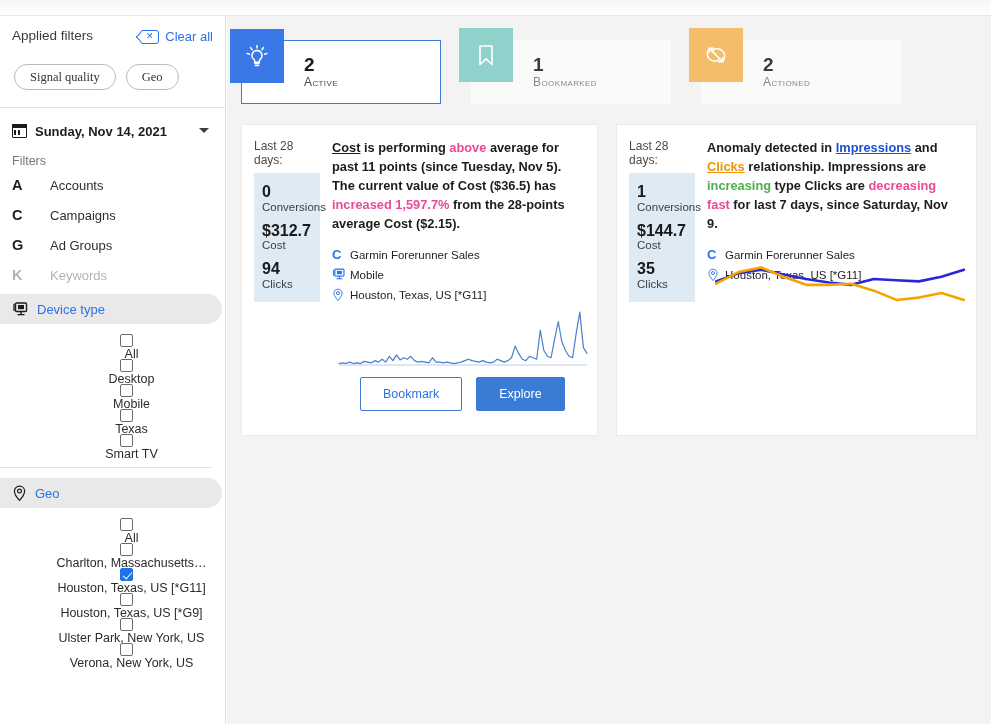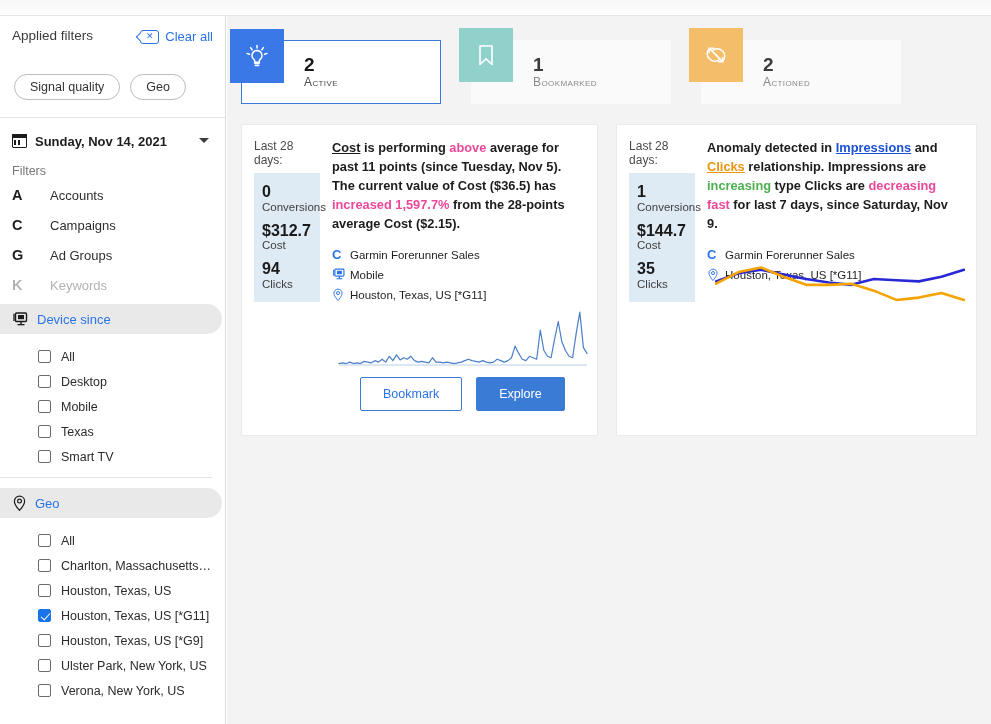--- a/index.html
+++ b/index.html
@@ -42,21 +42,21 @@
     display:flex; align-items:center; justify-content:center;
     font-size:9px; line-height:1; color:#2a73e8;
     position:relative;
   }
   .clear-box::before{
     content:""; position:absolute; left:-4px; top:3px;
     width:5px;height:5px;border-left:1px solid #2a73e8;border-bottom:1px solid #2a73e8;
     transform:rotate(45deg); background:#fff;
   }
 
-  .chips { display:flex; gap:10px; padding:0 14px; margin-top:14px; }
+  .chips { display:flex; gap:10px; padding:0 14px; margin-top:4px;font-family:Liberation Serif, serif; }
   .chip {
     border:1px solid #bdbdbd; border-radius:16px;
     height:26px; padding:0 15px;
     display:flex; align-items:center; justify-content:center;
     font-size:12.5px; color:#333; background:#fff; cursor:pointer;
   }
 
   .sb-divider { height:1px; background:#e3e3e3; margin:17px 0 0 0; }
 
   .daterow {
@@ -102,21 +102,21 @@
     width:222px; cursor:pointer;
   }
   .sect-head .sect-label { font-size:13px; color:#2a73e8; margin-left:8px; }
 
   .ico-device {
     width:17px;height:15px;position:relative;
   }
   .ico-device svg, .ico-geo svg { display:block; }
 
   .sect-body { padding:10px 0 6px 0; }
-  .cb-row { display:flex; align-items:center; height:25px; padding-left:38px; cursor:pointer; }
+  .cb-row { display:flex; align-items:center; height:25px; padding-left:38px; cursor:pointer;flex-direction:column; }
   .cb {
     width:13px;height:13px;border:1.4px solid #6b6b6b;border-radius:2px;background:#fff;
     margin-right:10px; flex:0 0 auto; position:relative;
   }
   .cb.checked { background:#1a73e8; border-color:#1a73e8; }
   .cb.checked::after{
     content:""; position:absolute; left:3.5px; top:0.5px; width:4px; height:8px;
     border:solid #fff; border-width:0 1.8px 1.8px 0; transform:rotate(42deg);
   }
   .cb-label { font-size:12.5px; color:#2b2b2b; white-space:nowrap; }
@@ -244,21 +244,21 @@
     <div class="sect-head">
       <span class="ico-device">
         <svg width="17" height="15" viewBox="0 0 17 15">
           <rect x="3.5" y="1" width="11" height="8.5" rx="1" fill="none" stroke="#1d1d1d" stroke-width="1.4"></rect>
           <rect x="6" y="3" width="6" height="4.2" fill="#1d1d1d"></rect>
           <rect x="8.3" y="9.5" width="1.4" height="2.6" fill="#1d1d1d"></rect>
           <rect x="5.5" y="12" width="7" height="1.3" fill="#1d1d1d"></rect>
           <path d="M2 1.8 L2 9" stroke="#1d1d1d" stroke-width="1.3"></path>
         </svg>
       </span>
-      <span class="sect-label">Device since</span>
+      <span class="sect-label">Device type</span>
     </div>
     <div class="sect-body">
       <div class="cb-row">
         <span class="cb"></span>
         <span class="cb-label">All</span>
       </div>
       <div class="cb-row">
         <span class="cb"></span>
         <span class="cb-label">Desktop</span>
       </div>
@@ -287,24 +287,20 @@
       <span class="sect-label">Geo</span>
     </div>
     <div class="sect-body">
       <div class="cb-row">
         <span class="cb"></span>
         <span class="cb-label">All</span>
       </div>
       <div class="cb-row">
         <span class="cb"></span>
         <span class="cb-label">Charlton, Massachusetts…</span>
-      </div>
-      <div class="cb-row">
-        <span class="cb"></span>
-        <span class="cb-label">Houston, Texas, US</span>
       </div>
       <div class="cb-row">
         <span class="cb checked"></span>
         <span class="cb-label">Houston, Texas, US [*G11]</span>
       </div>
       <div class="cb-row">
         <span class="cb"></span>
         <span class="cb-label">Houston, Texas, US [*G9]</span>
       </div>
       <div class="cb-row">

